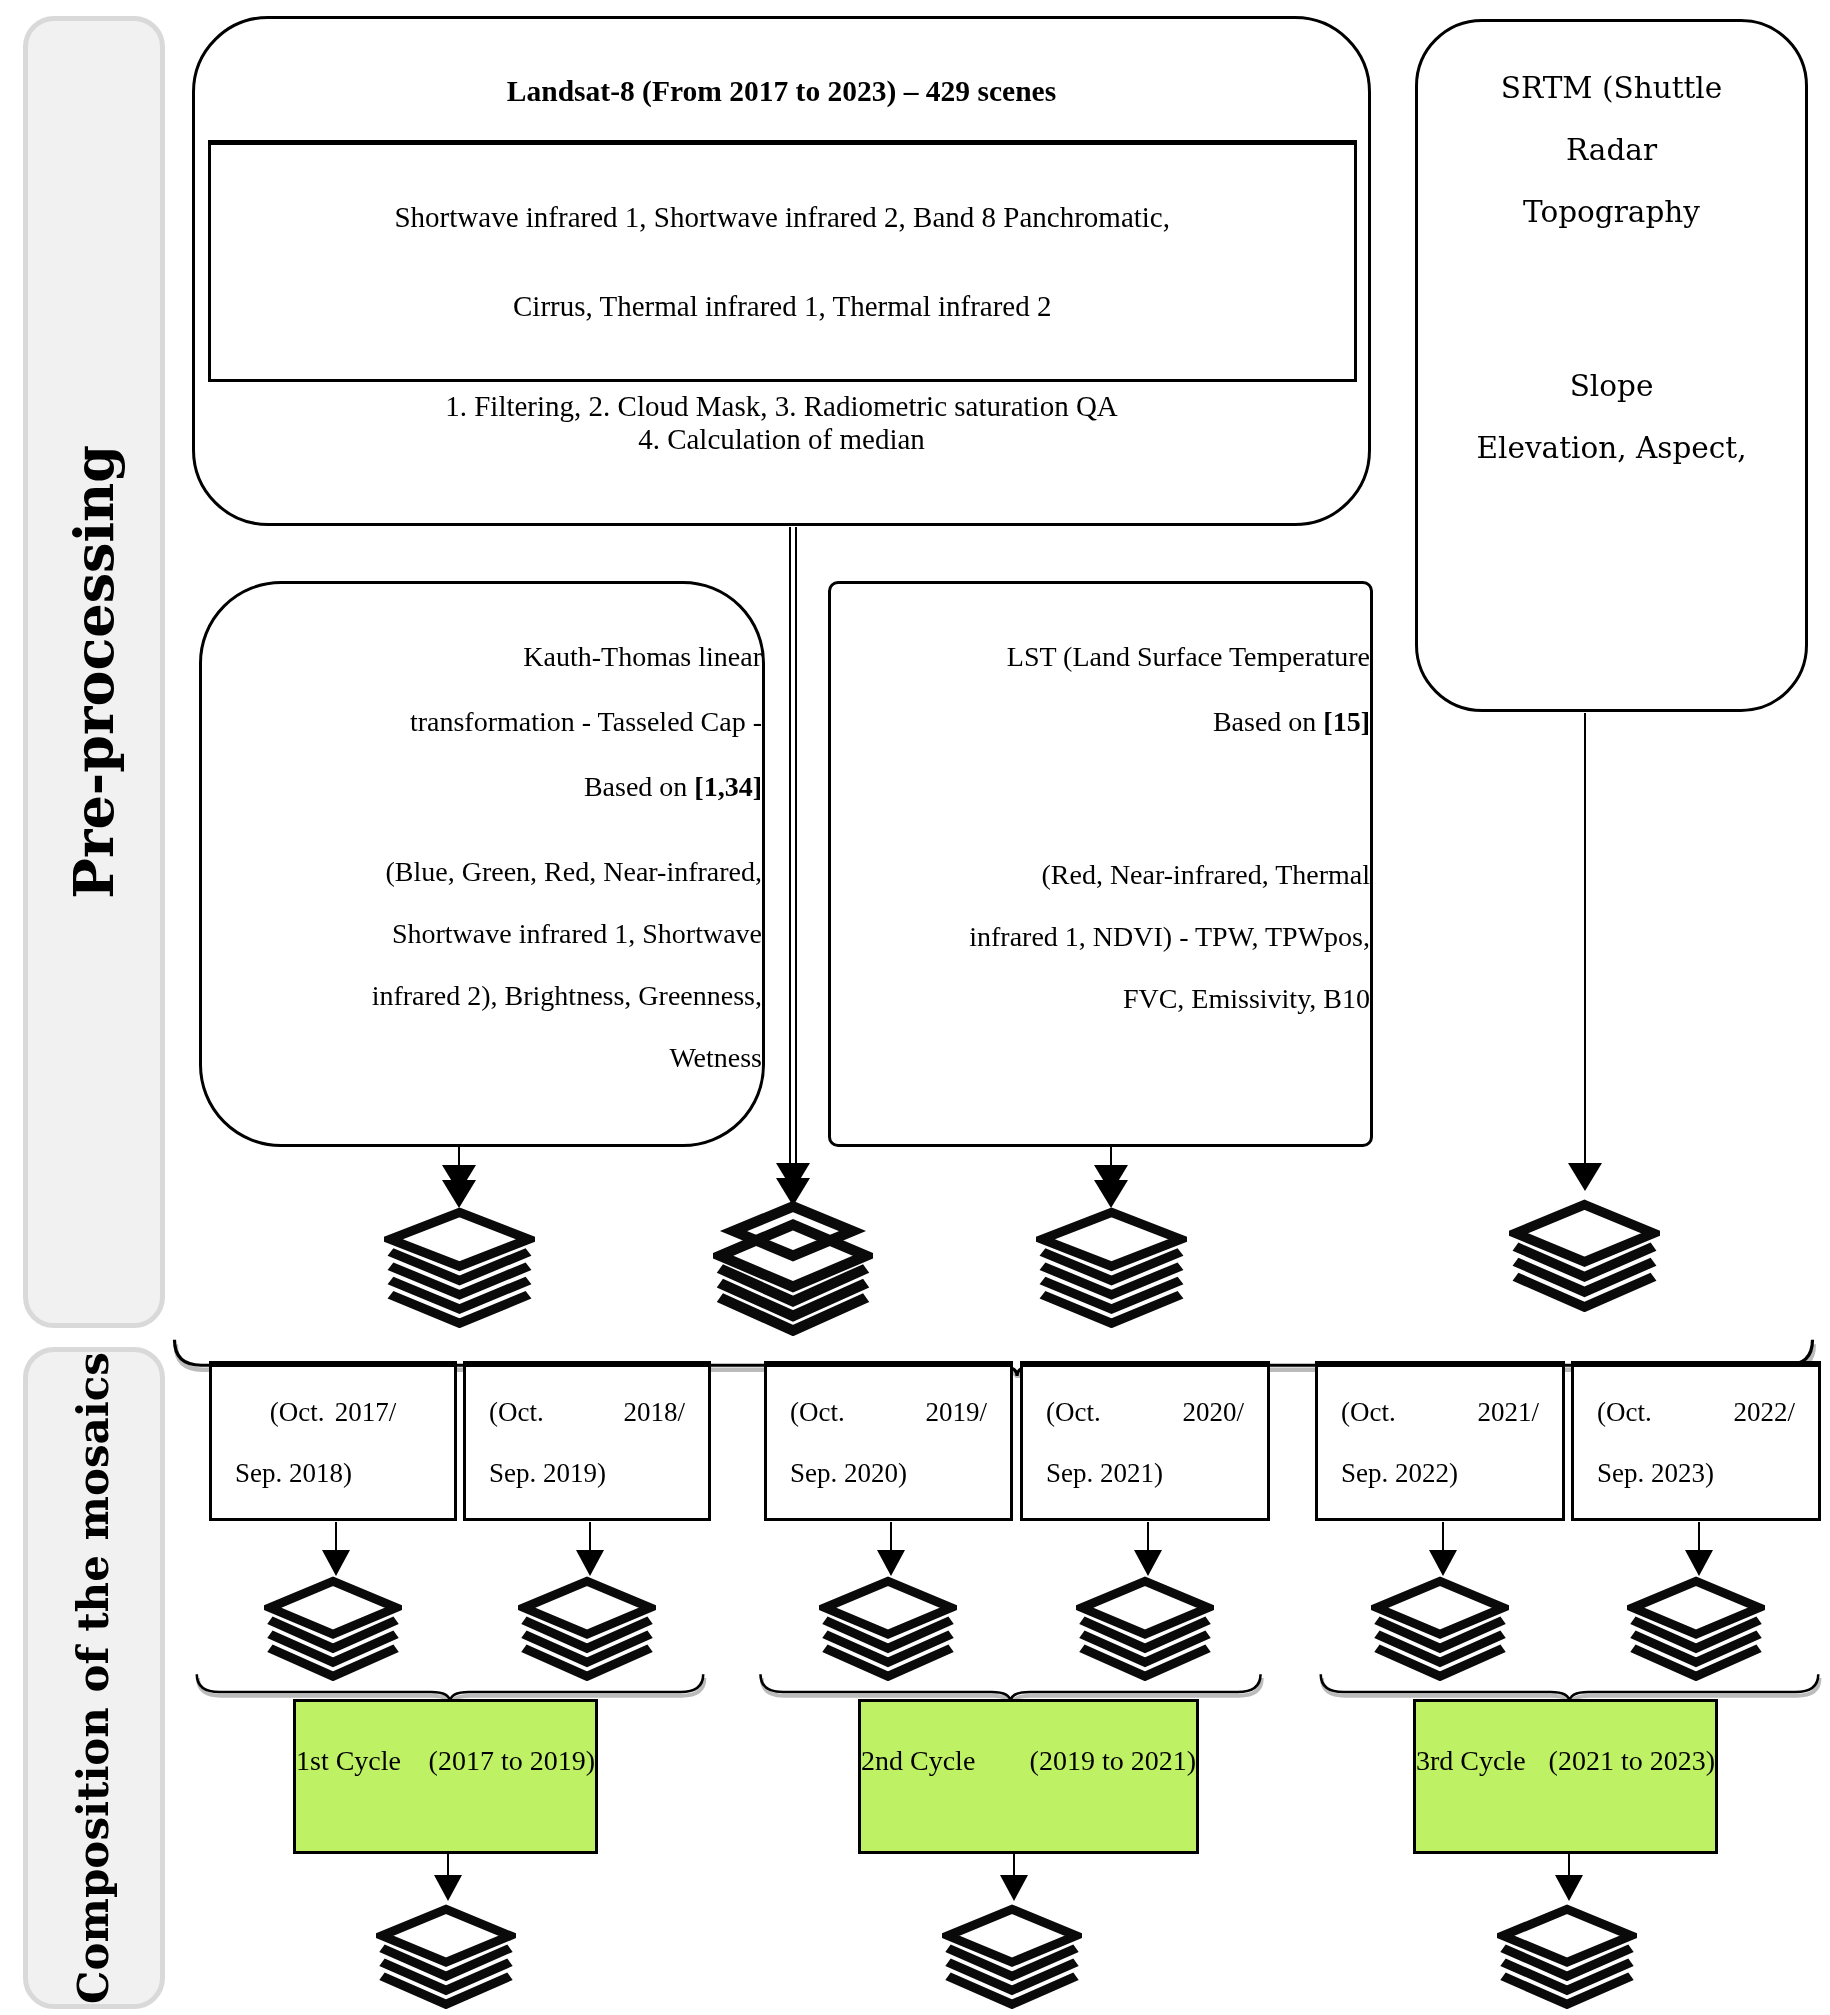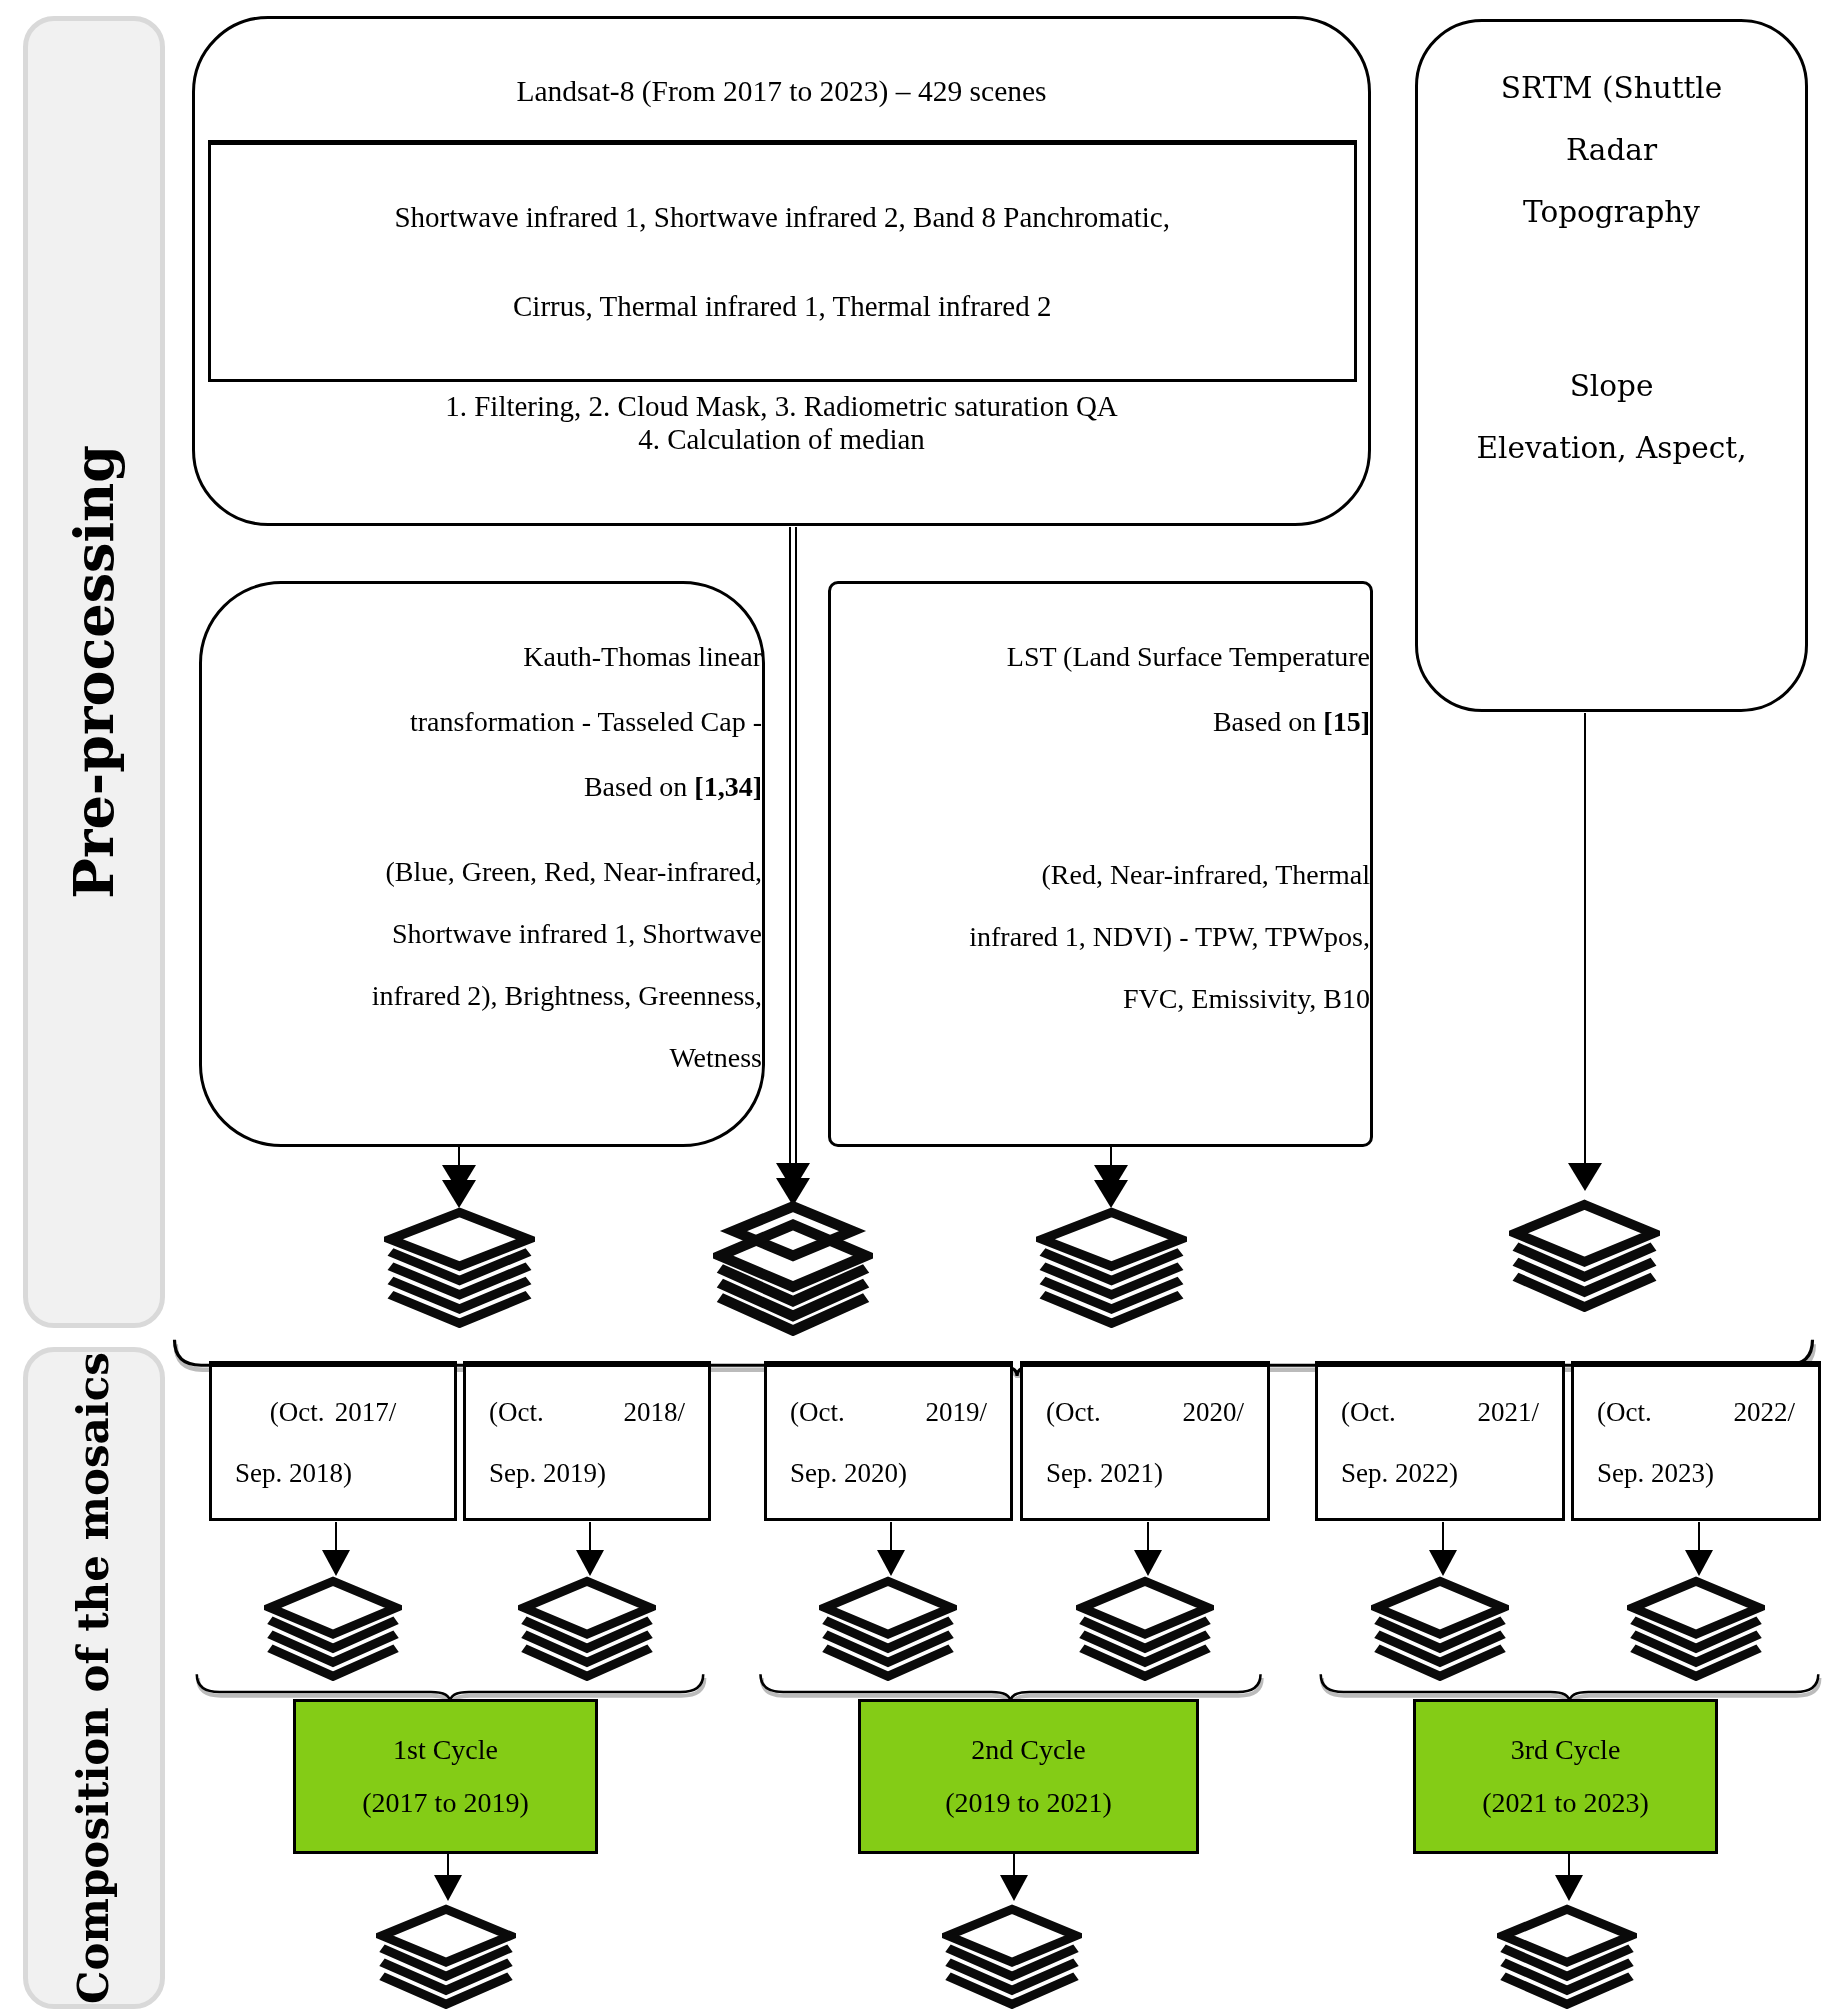--- a/index.html
+++ b/index.html
@@ -10,21 +10,21 @@
   .sidebar{position:absolute;left:22.5px;width:142px;background:#f1f1f1;
            border:5.1px solid #d9d9d9;border-radius:31px;display:flex;
            align-items:center;justify-content:center;box-sizing:border-box;}
   .vlabel{writing-mode:vertical-rl;transform:rotate(180deg);
           font-family:"DejaVu Serif",serif;font-weight:bold;white-space:nowrap;}
 
   
   .rbox{position:absolute;background:#fff;border:3.8px solid #000;box-sizing:border-box;}
   .round{border-radius:76px;}
 
-  .landsat-title{position:absolute;left:0;right:0;top:56px;text-align:center;font-size:29.5px;}
+  .landsat-title{position:absolute;left:0;right:0;top:56px;text-align:center;font-size:29.5px;font-weight:bold;}
   .landsat-inner{position:absolute;left:13px;right:11.5px;top:121px;height:242px;
                  border:3.2px solid #000;border-top-width:5.8px;box-sizing:border-box;
                  display:flex;flex-direction:column;justify-content:space-evenly;
                  font-size:29px;text-align:center;}
   .landsat-steps{position:absolute;left:0;right:0;top:371px;height:132px;
                  display:flex;flex-direction:column;justify-content:flex-start;
                  font-size:29px;text-align:center;}
 
   .kbody{position:absolute;left:0;right:0;top:40px;font-size:28px;text-align:right;padding-left:26px;}
   .lh102{line-height:65px;}
@@ -48,24 +48,24 @@
 
   
   .sqbox{position:absolute;background:#fff;border:3.8px solid #000;border-top-width:6.4px;
          box-sizing:border-box;top:1361px;height:160px;font-size:27px;
          display:flex;flex-direction:column;justify-content:space-between;
          padding:29.5px 23px;}
   .dateline{display:flex;justify-content:space-between;}
   .dateline.tight{justify-content:center;gap:10.3px;}
 
   
-  .cycbox{position:absolute;background:#84cc16;border:3.8px solid #000;box-sizing:border-box;
+  .cycbox{position:absolute;background:#bef264;border:3.8px solid #000;box-sizing:border-box;
           top:1699px;height:155px;font-size:28px;text-align:center;
-          display:flex;flex-direction:column;justify-content:space-between;
-          padding:32px 0;}
+          display:flex;justify-content:space-between;
+          padding:43px 0;}
 
   .bracesvg{position:absolute;}
 </style>
 </head>
 <body>
 
 <div class="canvas">
 
   <svg width="0" height="0" style="position:absolute">
     <defs>

